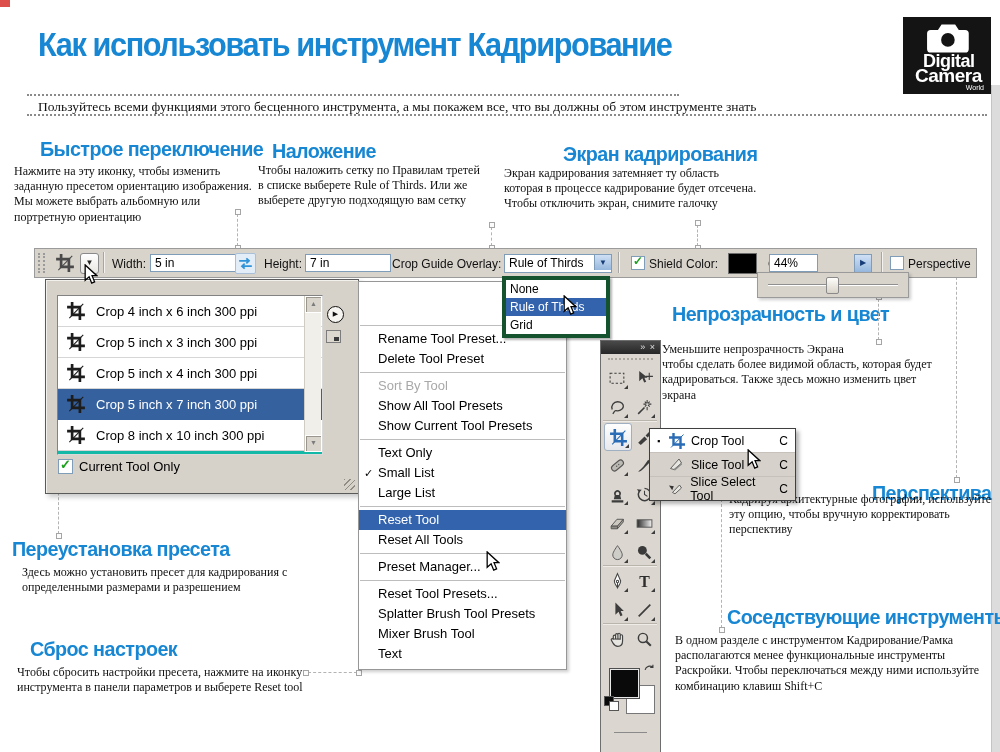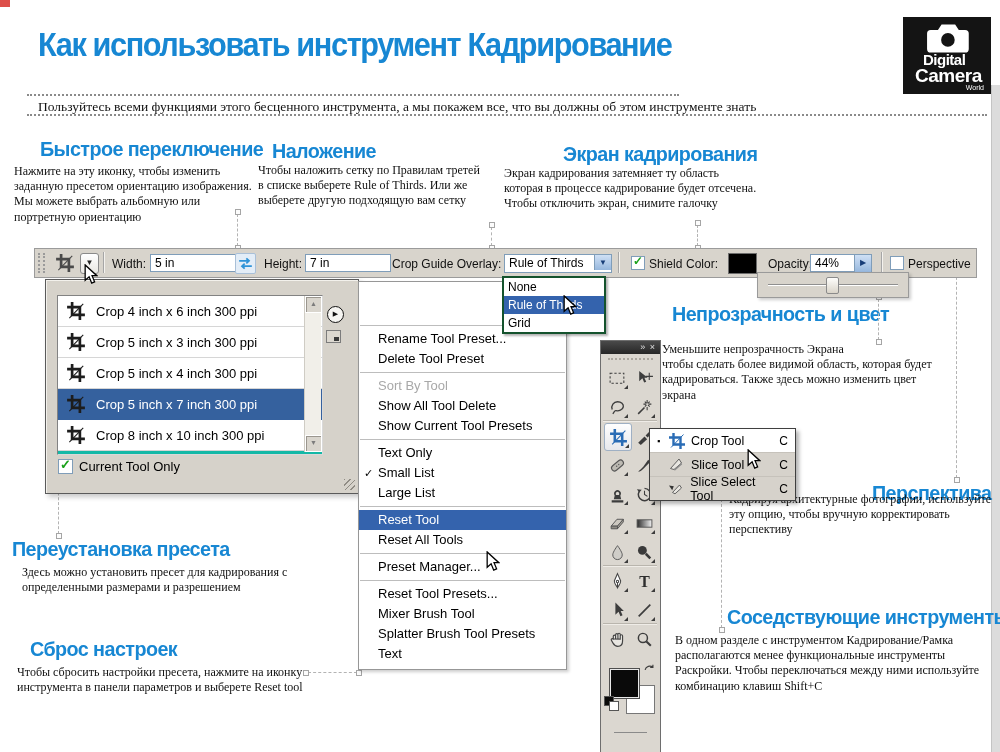--- a/index.html
+++ b/index.html
@@ -19,21 +19,21 @@
   .dash.v{border-left:1px dashed #b3b3b3;width:0}
   .dash.h{border-top:1px dashed #b3b3b3;height:0}
   .dash::before,.dash::after{content:"";position:absolute;width:4px;height:4px;background:#fcfcfc;border:1px solid #a5a5a5}
   .dash.v::before{top:-5px;left:-3px}.dash.v::after{bottom:-5px;left:-3px}
   .dash.h::before{left:-5px;top:-3px}.dash.h::after{right:-5px;top:-3px}
   
   .corner-red{position:absolute;left:0;top:0;width:10px;height:7px;background:#dd4f4a}
   .edge-strip{position:absolute;left:991px;top:85px;width:9px;height:667px;background:#dcdcdc;border-left:1px solid #c4c4c4}
   .logo{position:absolute;left:903px;top:17px;width:88px;height:77px;background:#141414;color:#fff;z-index:2}
   .logo svg{position:absolute;left:15px;top:2px}
-  .lg1{position:absolute;left:20px;top:34px;font-size:15px;font-weight:bold;letter-spacing:-.5px}
+  .lg1{position:absolute;left:20px;top:34px;font-size:18px;font-weight:bold;letter-spacing:-.5px}
   .lg2{position:absolute;left:12px;top:48px;font-size:19px;font-weight:bold;letter-spacing:-.5px}
   .lg3{position:absolute;right:7px;top:67px;font-size:7px}
   
   .optbar{position:absolute;left:34px;top:248px;width:941px;height:28px;background:#d8d4cc;
           border:1px solid #9b9b9b;z-index:2;font-size:12px}
   .optbar .lbl{position:absolute;top:8px;color:#111;white-space:nowrap}
   .field{position:absolute;top:5px;height:16px;background:#fff;border:1px solid #7f9db9;
          font-size:12px;line-height:16px;padding-left:4px}
   .vsep{position:absolute;top:3px;height:21px;width:1px;background:#a6a6a6;box-shadow:1px 0 0 #f4f2ee}
   .grip{position:absolute;left:3px;top:4px;width:3px;height:20px;border-left:2px dotted #9a9a9a;border-right:2px dotted #9a9a9a}
@@ -72,21 +72,21 @@
          background:repeating-linear-gradient(135deg,#908c84 0 1px,transparent 1px 4px)}
   
   .menu{position:absolute;left:358px;top:281px;width:207px;background:#fff;border:1px solid #979797;
         box-shadow:2px 2px 3px rgba(0,0,0,.2);padding:40px 0 5px;z-index:4}
   .mi{height:20px;line-height:20px;font-size:13px;padding-left:19px;position:relative;white-space:nowrap;color:#000}
   .mi.dis{color:#a8a8a8}
   .mi.hl{background:var(--hl);color:#fff}
   .mi .chk{position:absolute;left:5px;top:0;font-size:11px}
   .msep{border-top:1px solid #bdbdbd;margin:3px 1px}
   
-  .ovl-dd{position:absolute;left:502px;top:276px;width:100px;background:#fff;border:2px solid #14532d;
+  .ovl-dd{position:absolute;left:502px;top:276px;width:100px;background:#fff;border:4px solid #14532d;
           box-shadow:2px 2px 2px rgba(0,0,0,.3);z-index:5}
   .ovl-item{height:18px;line-height:18px;font-size:12px;padding-left:4px;white-space:nowrap;color:#000}
   .ovl-item.sel{background:var(--hl);color:#fff}
   
   .slider-pop{position:absolute;left:757px;top:272px;width:150px;height:24px;background:#d8d4cc;
               border:1px solid #9a9a9a;box-shadow:2px 2px 3px rgba(0,0,0,.2);z-index:3}
   .slider-track{position:absolute;left:10px;right:10px;top:11px;height:1px;background:#8f8f8f;box-shadow:0 1px 0 #fff}
   .slider-thumb{position:absolute;left:68px;top:4px;width:11px;height:15px;border:1px solid #8a8a8a;border-radius:2px;
                 background:linear-gradient(#fefdfb,#d9d4c9)}
   
@@ -216,21 +216,21 @@
     <span class="combo">
       <span>Rule of Thirds</span>
       <span class="cbtn">▼</span>
     </span>
     <span class="vsep" style="left:583px"></span>
     <span class="cb on" style="left:596px"></span>
     <span class="lbl" style="left:614px">Shield</span>
     <span class="lbl" style="left:651px">Color:</span>
     <span class="swatch"></span>
     <span class="lbl" style="left:733px">Opacity:</span>
-    <span class="field" style="left:775px;width:43px">44%</span>
+    <span class="field" style="left:734px;width:43px">44%</span>
     <span class="spin">▶</span>
     <span class="vsep" style="left:846px"></span>
     <span class="cb" style="left:855px"></span>
     <span class="lbl" style="left:873px">Perspective</span>
   </div>
 
   <div class="preset-panel">
     <div class="preset-list">
         <div class="prow">
           <span class="ticon">
@@ -288,35 +288,35 @@
     <span class="ctlbl">Current Tool Only</span>
     <span class="grip2"></span>
   </div>
 
   <div class="menu">
       <div class="msep"></div>
       <div class="mi"><span>Rename Tool Preset...</span></div>
       <div class="mi"><span>Delete Tool Preset</span></div>
       <div class="msep"></div>
       <div class="mi dis"><span>Sort By Tool</span></div>
-      <div class="mi"><span>Show All Tool Delete</span></div>
+      <div class="mi"><span>Show All Tool Presets</span></div>
       <div class="mi"><span>Show Current Tool Presets</span></div>
       <div class="msep"></div>
       <div class="mi"><span>Text Only</span></div>
       <div class="mi"><span class="chk">✓</span><span>Small List</span></div>
       <div class="mi"><span>Large List</span></div>
       <div class="msep"></div>
       <div class="mi hl"><span>Reset Tool</span></div>
       <div class="mi"><span>Reset All Tools</span></div>
       <div class="msep"></div>
       <div class="mi"><span>Preset Manager...</span></div>
       <div class="msep"></div>
       <div class="mi"><span>Reset Tool Presets...</span></div>
+      <div class="mi"><span>Splatter Brush Tool Presets</span></div>
       <div class="mi"><span>Mixer Brush Tool</span></div>
-      <div class="mi"><span>Splatter Brush Tool Presets</span></div>
       <div class="mi"><span>Text</span></div>
     </div>
 
   <div class="ovl-dd">
       <div class="ovl-item">None</div>
       <div class="ovl-item sel">Rule of Thirds</div>
       <div class="ovl-item">Grid</div>
     </div>
 
   <div class="slider-pop">

